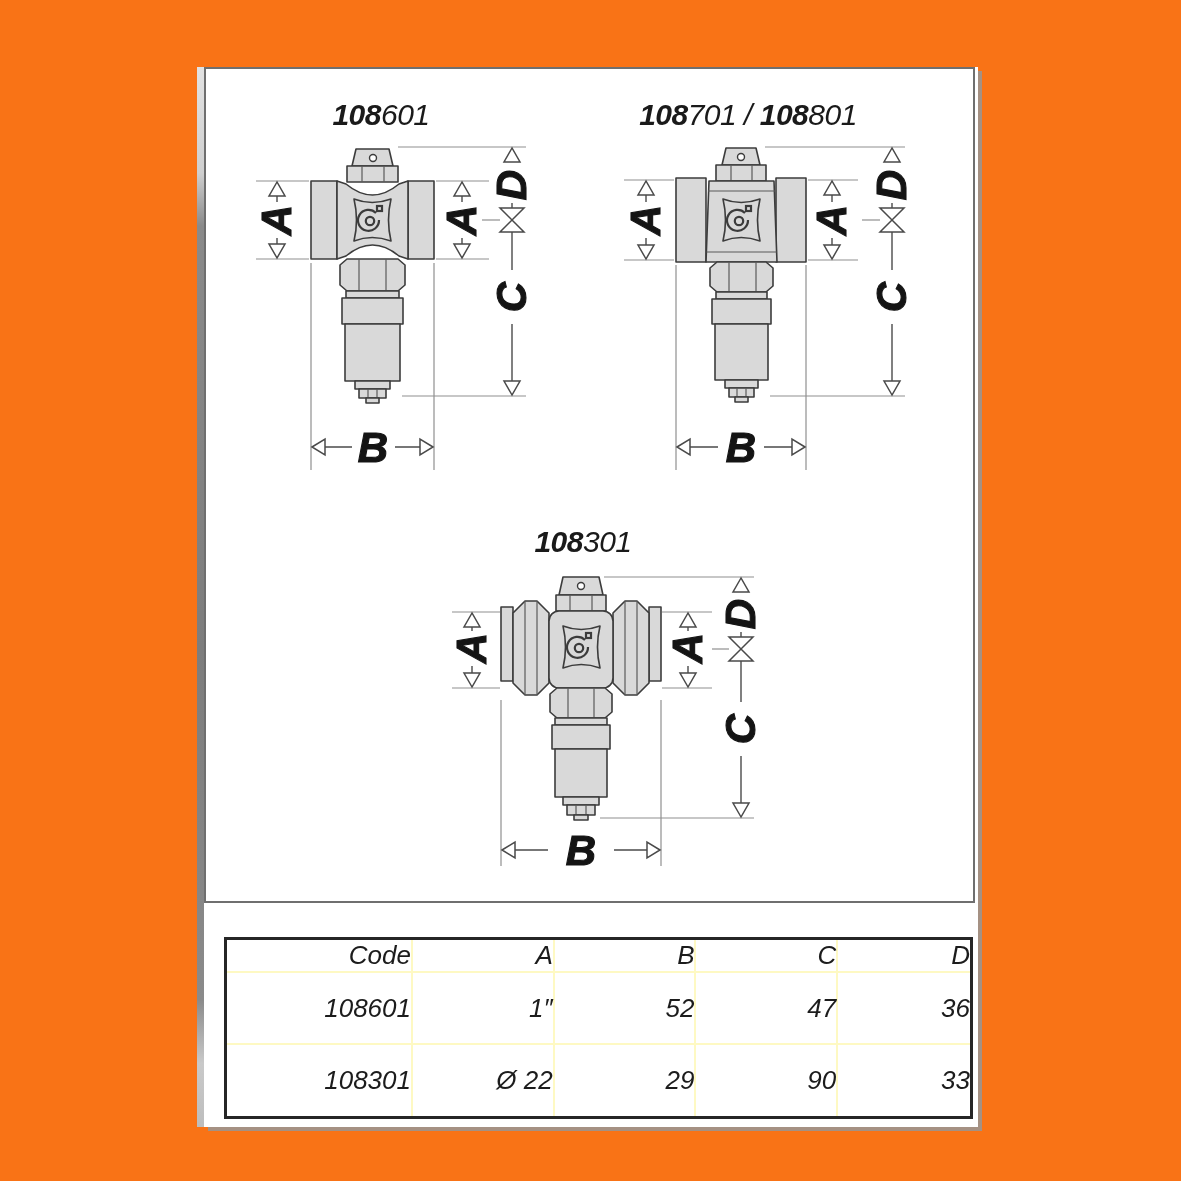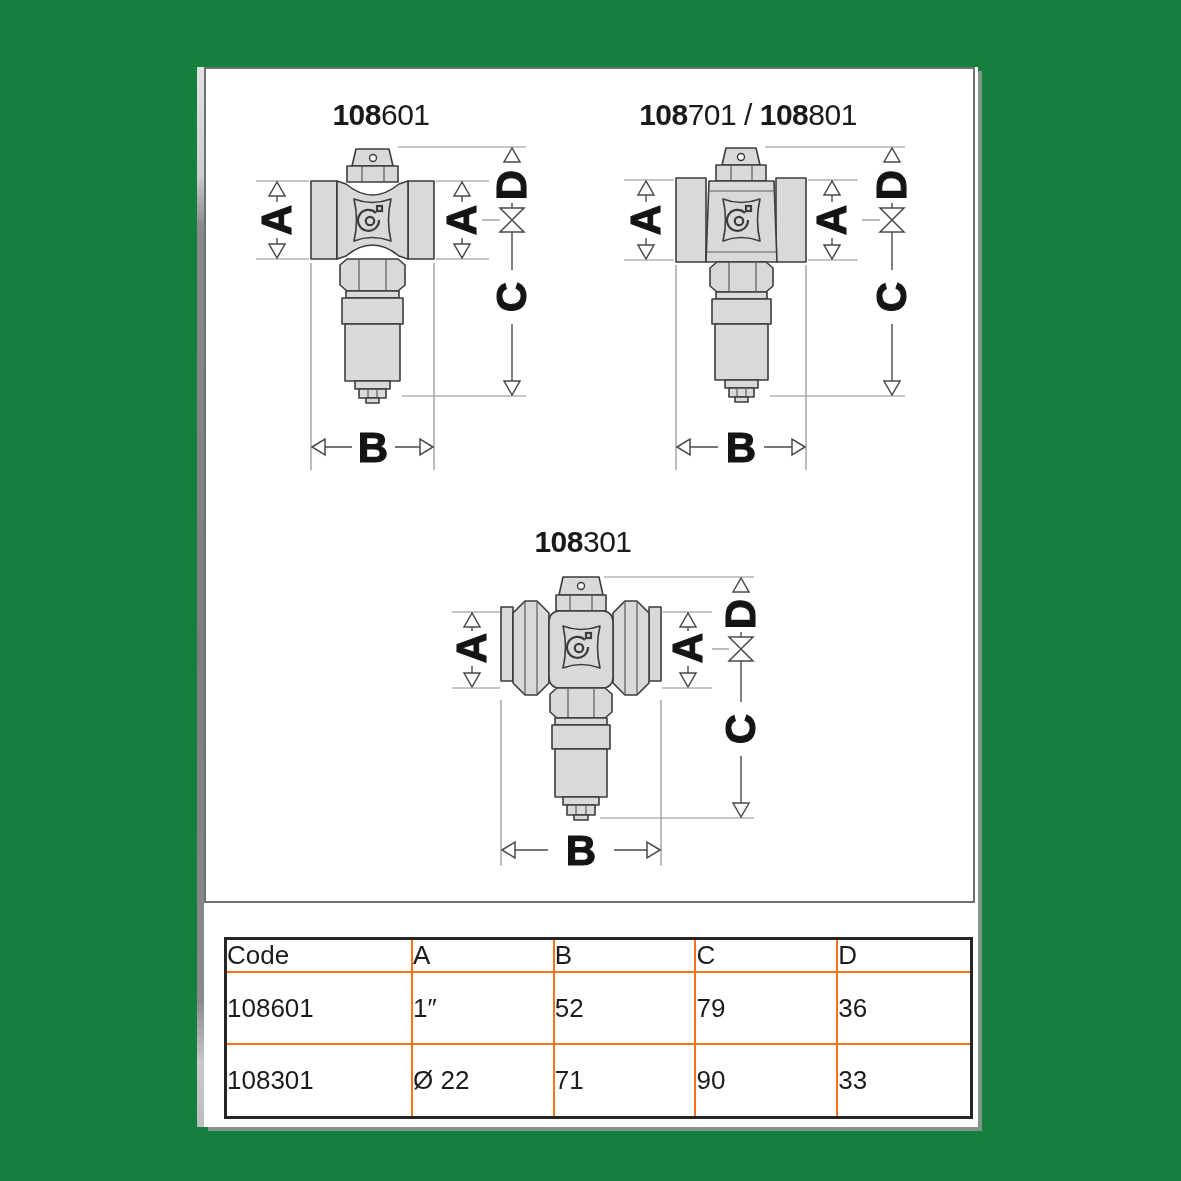--- a/index.html
+++ b/index.html
@@ -1,17 +1,17 @@
 <!DOCTYPE html>
 <html><head>
 <meta charset="utf-8">
 <style>
   html,body{margin:0;padding:0;background:#000;}
-  .canvas{position:relative;width:1181px;height:1181px;background:#15803d;overflow:hidden;
-          font-family:"Liberation Sans",sans-serif;}
+  .canvas{position:relative;width:1181px;height:1181px;background:#f97316;overflow:hidden;
+          font-family:"Liberation Sans",sans-serif;font-style:italic;}
   .page{position:absolute;left:204px;top:67px;width:774px;height:1060px;background:#fff;
         box-shadow:4px 4px 0 rgba(150,150,150,.85);}
   .page-edge{position:absolute;left:197px;top:67px;width:7px;height:1060px;
         background:linear-gradient(180deg,#e2e2e2 0%,#cfcfcf 10%,#8a8a8a 15%,#7d7d7d 55%,#8a8a8a 88%,#c9c9c9 94%,#bdbdbd 100%);}
   .panel{position:absolute;left:204px;top:67px;width:771px;height:836px;
          border:2px solid #6f6f6f;box-sizing:border-box;background:#fff;}
   svg.drawings{position:absolute;left:0;top:0;width:1181px;height:1181px;}
 
   
   .valve{fill:#d9d9d9;stroke:#3c3c3c;stroke-width:1.6;stroke-linejoin:round;}
@@ -24,21 +24,21 @@
   .dimletter{font-family:"Liberation Sans",sans-serif;font-size:42px;font-weight:bold;
              fill:#141414;stroke:#141414;stroke-width:1.1;paint-order:stroke;}
   .title{font-family:"Liberation Sans",sans-serif;font-size:30px;fill:#1a1a1a;letter-spacing:-.5px;}
   .tb{font-weight:bold;}
   .tr{font-weight:normal;}
 
   
   .tbl-wrap{position:absolute;left:224px;top:937px;width:749px;height:182px;}
   .tbl-wrap table{border-collapse:collapse;width:100%;height:100%;table-layout:fixed;
       border:3px solid #262626;font-size:26px;color:#1c1c1c;}
-  .tbl-wrap th,.tbl-wrap td{border:2px solid #f97316;text-align:left;vertical-align:middle;
+  .tbl-wrap th,.tbl-wrap td{border:2px solid #fef9c3;text-align:right;vertical-align:middle;
       font-weight:normal;padding:0;}
 </style>
 </head>
 <body>
 
 <div class="canvas">
   <div class="page-edge"></div>
   <div class="page"></div>
   <div class="panel"></div>
 
@@ -303,26 +303,26 @@
           <th>B</th>
           <th>C</th>
           <th>D</th>
         </tr>
       </thead>
       <tbody>
         <tr>
           <td>108601</td>
           <td>1″</td>
           <td>52</td>
-          <td>79</td>
+          <td>47</td>
           <td>36</td>
         </tr>
         <tr>
           <td>108301</td>
           <td>Ø 22</td>
-          <td>71</td>
+          <td>29</td>
           <td>90</td>
           <td>33</td>
         </tr>
       </tbody>
     </table>
   </div>
 </div>
 
 </body></html>

